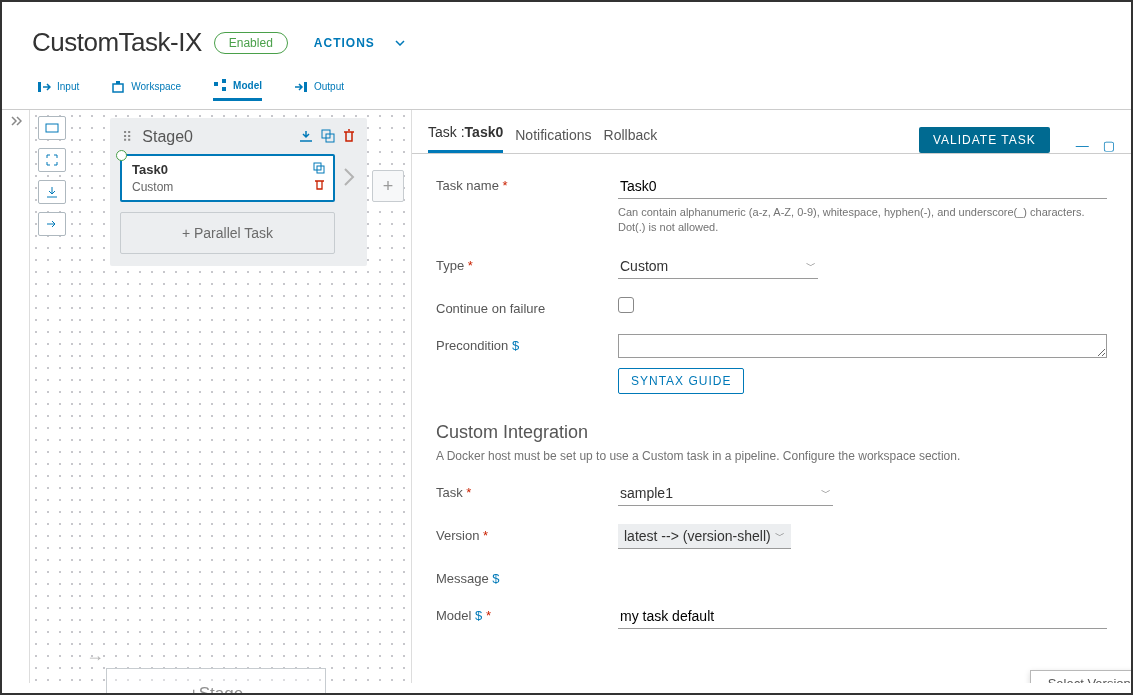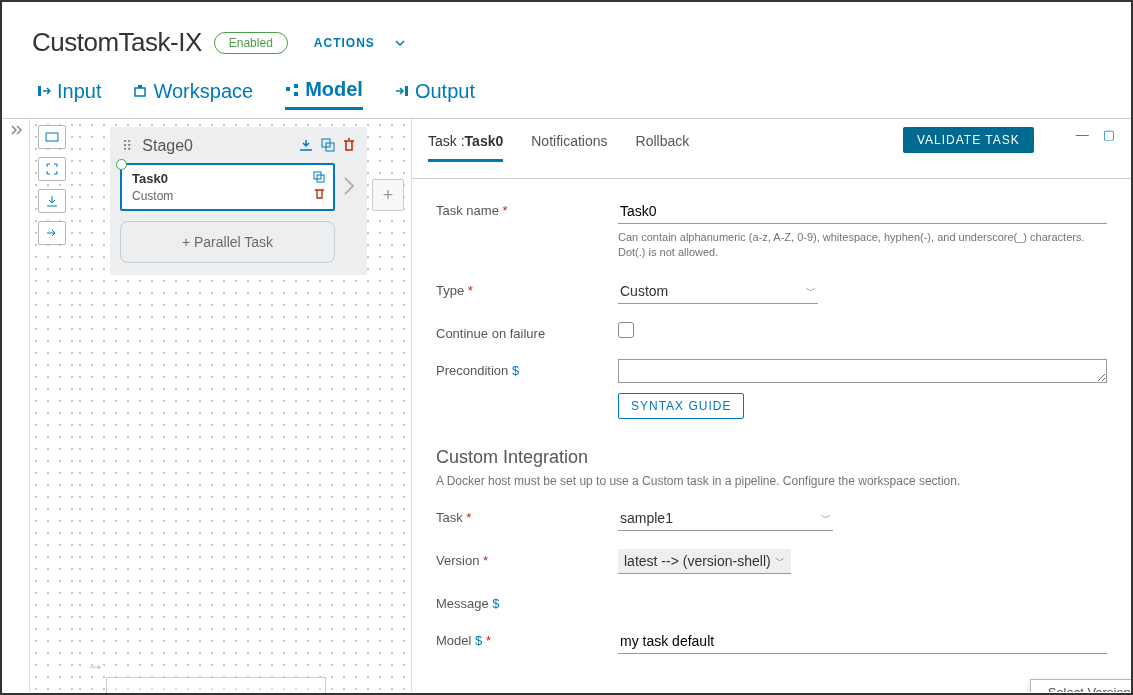--- a/index.html
+++ b/index.html
@@ -2,43 +2,43 @@
 <html><head>
 <meta charset="utf-8">
 <style>
 * { box-sizing: border-box; margin: 0; padding: 0; font-family: "Segoe UI", -apple-system, Arial, sans-serif; }
 body { background: #fff; width: 1133px; height: 695px; border: 2px solid #333; overflow: hidden; position: relative; font-size: 13px; color: #333; }
 .header { padding: 25px 30px 10px 30px; display: flex; align-items: center; gap: 12px; }
 .header h1 { font-size: 26px; font-weight: 300; color: #333; letter-spacing: -0.5px; }
 .status-badge { border: 1.5px solid #4aa04a; color: #4aa04a; border-radius: 999px; padding: 3px 14px; font-size: 12px; display: flex; align-items: center; }
 .actions-link { color: #0079b8; font-size: 12px; font-weight: 600; letter-spacing: 1px; cursor: pointer; display: flex; align-items: center; gap: 20px; margin-left: 14px; }
 .tabs-primary { display: flex; gap: 32px; padding: 0 35px 8px 35px; border-bottom: 1px solid #ccc; margin-top: 10px; }
-.tab-p { display: flex; align-items: center; gap: 6px; color: #0079b8; font-size: 20px; cursor: pointer; padding-bottom: 6px; }
+.tab-p { display: flex; align-items: center; gap: 6px; color: #0079b8; font-size: 10px; cursor: pointer; padding-bottom: 6px; }
 .tab-p.active { border-bottom: 3px solid #0079b8; font-weight: 600; }
 .tab-p svg { flex-shrink: 0; }
 .workspace { display: flex; height: calc(100% - 118px); }
 .gutter { width: 28px; border-right: 1px solid #ddd; display: flex; align-items: start; justify-content: center; padding-top: 6px; }
 .iconbar { width: 44px; background-image: radial-gradient(circle, #c7c7cc 1px, transparent 1px); background-size: 12px 12px; display: flex; flex-direction: column; align-items: center; padding-top: 6px; gap: 8px; }
 .iconbar .btn { width: 28px; height: 24px; display: flex; align-items: center; justify-content: center; border: 1px solid #aeb8bf; border-radius: 2px; background: #fff; color: #0079b8; font-size: 12px; cursor: pointer; }
 .canvas { flex: 1; background-image: radial-gradient(circle, #c7c7cc 1px, transparent 1px); background-size: 12px 12px; position: relative; }
 .stage-card { position: absolute; left: 36px; top: 8px; width: 257px; background: #eceef0; border-radius: 2px; padding: 8px 10px 12px 10px; }
 .stage-head { display: flex; align-items: center; gap: 8px; padding: 2px 2px 8px 2px; color: #565656; }
 .stage-head .drag { color:#888;font-size:14px;letter-spacing:2px; }
 .stage-head .name { font-size: 16px; color:#565656; flex:1; }
 .stage-head .hicon { cursor:pointer; }
 .task-card { border: 2px solid #0079b8; background:#fff; border-radius:2px; padding:6px 8px 6px 10px; position:relative; }
 .task-card .tname { font-weight:600; font-size:13px; color:#333; display:flex; justify-content:space-between; align-items:center; }
 .task-card .ttype { font-size:12px; color:#666; margin-top:2px; display:flex; justify-content:space-between; align-items:center; }
 .task-card .corner-dot { position:absolute; left:-6px; top:-6px; width:11px; height:11px; border-radius:50%; border:1px solid #4aa04a; background:#fff; }
-.parallel { margin-top:10px; border:1px solid #c7ccd0; border-radius:8px; padding:12px 14px; color:#6b6b6b; font-size:14px; text-align:center; cursor:pointer; background:#eceef0; }
+.parallel { margin-top:10px; border:1px solid #c7ccd0; border-radius:2px; padding:12px 14px; color:#6b6b6b; font-size:14px; text-align:center; cursor:pointer; background:#eceef0; }
 .seq-btn { position:absolute; left:298px; top:60px; width:32px; height:32px; border:1px solid #c7ccd0; border-radius:2px; background:#f7f8f9; display:flex; align-items:center; justify-content:center; color:#9a9a9a; font-size:18px; cursor:pointer; }
 .add-stage { position:absolute; left:32px; top:510px; width:220px; height:52px; border:1px solid #c7ccd0; color:#8e8e8e; font-size:17px; display:flex; align-items:center; justify-content:center; cursor:pointer; background:rgba(255,255,255,0.4);margin-top:48px; }
 .add-stage-arrow { position:absolute; left:12px; top:535px; color:#b3b3b3; font-size:18px; }
 .panel { width: 720px; border-left: 1px solid #ddd; background:#fff; overflow:hidden; position:relative; }
-.panel-tabs { display:flex; align-items:flex-start; padding: 8px 16px 16px 16px; border-bottom:1px solid #ccc; gap:28px; }
+.panel-tabs { display:flex; align-items:flex-end; padding: 8px 16px 0 16px; border-bottom:1px solid #ccc; gap:12px; }
 .panel-tab { color:#565656; font-size:14px; padding:6px 0 10px 0; cursor:pointer; }
 .panel-tab.active { color:#333; border-bottom:3px solid #0079b8; }
 .panel-tab.active b { font-weight:600; }
 .validate-btn { margin-left:auto; background:#006a91; color:#fff; border:none; padding:6px 14px; font-size:12px; letter-spacing:1px; border-radius:2px; cursor:pointer; }
 .win-icons { display:flex; gap:14px; color:#0079b8; margin-left:14px; }
 .win-icons span { cursor:pointer; font-size:13px; }
 .form { padding: 20px 24px; display:flex; flex-direction:column; gap:18px; overflow:auto; height: calc(100% - 46px); }
 .row { display:flex; align-items:flex-start; gap:12px; }
 .row label { width:170px; color:#565656; font-size:13px; padding-top:4px; }
 .req::after { content:" *"; color:#c92100; }

